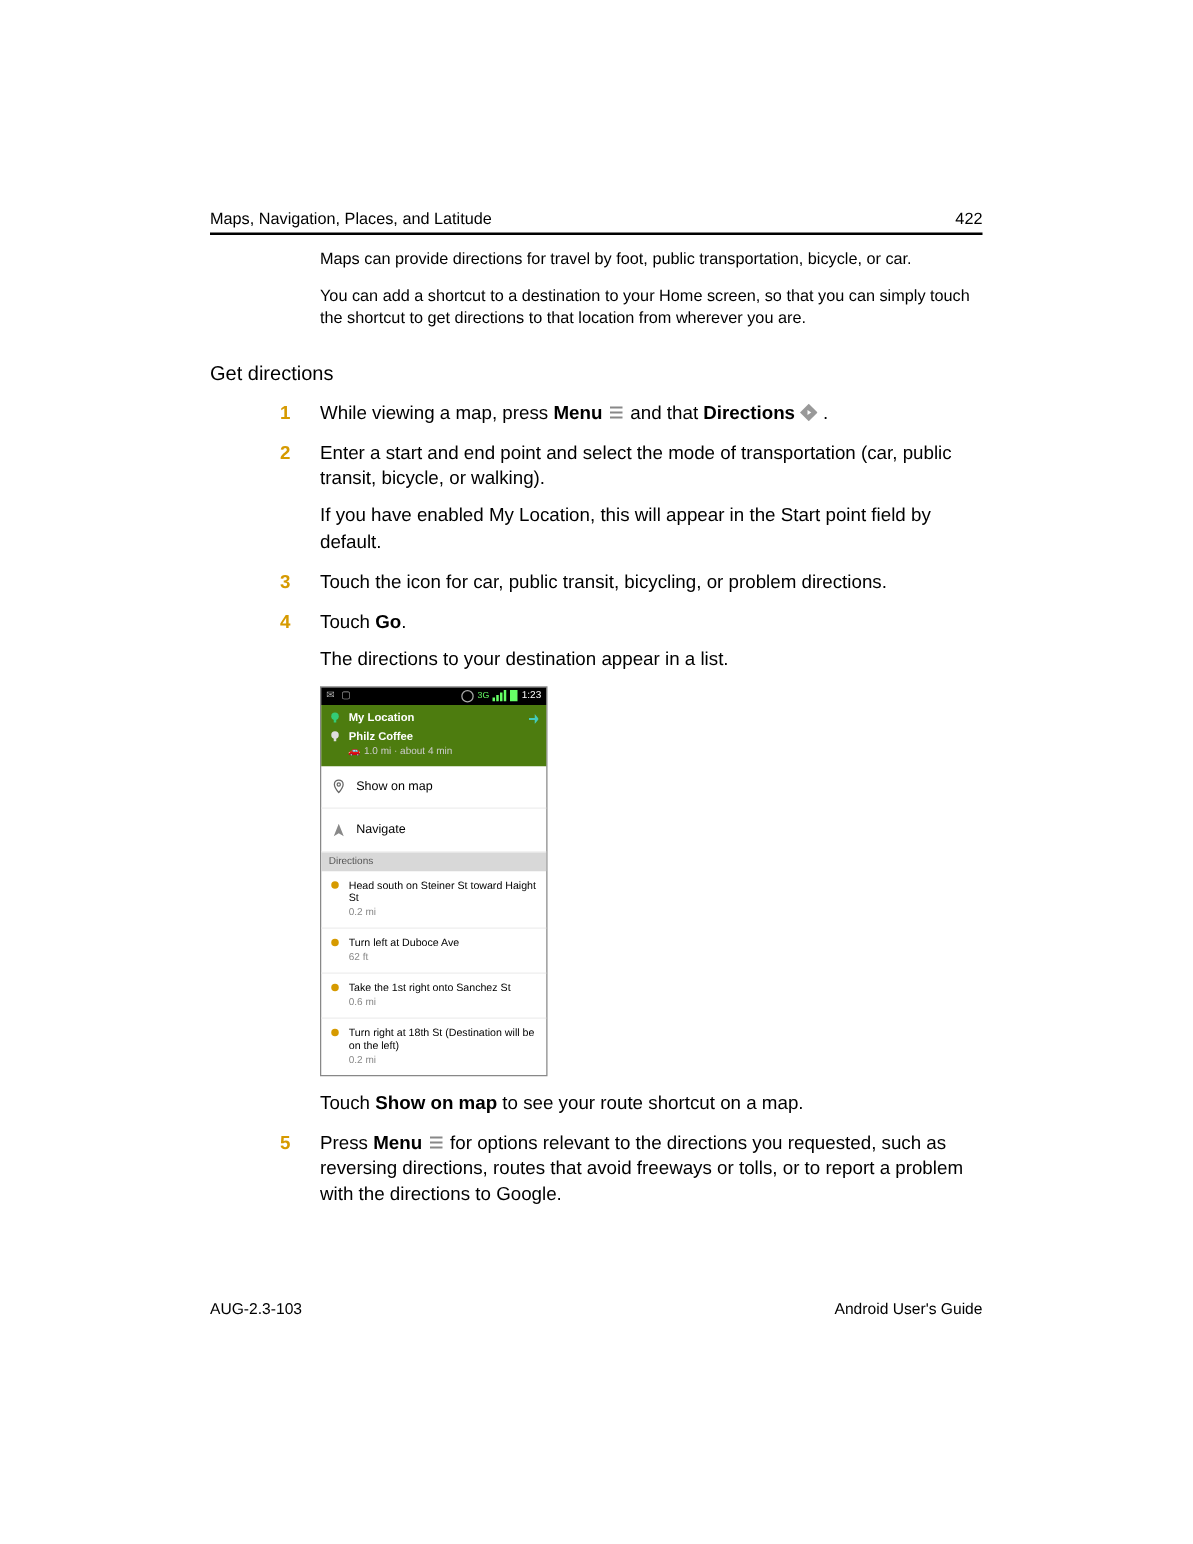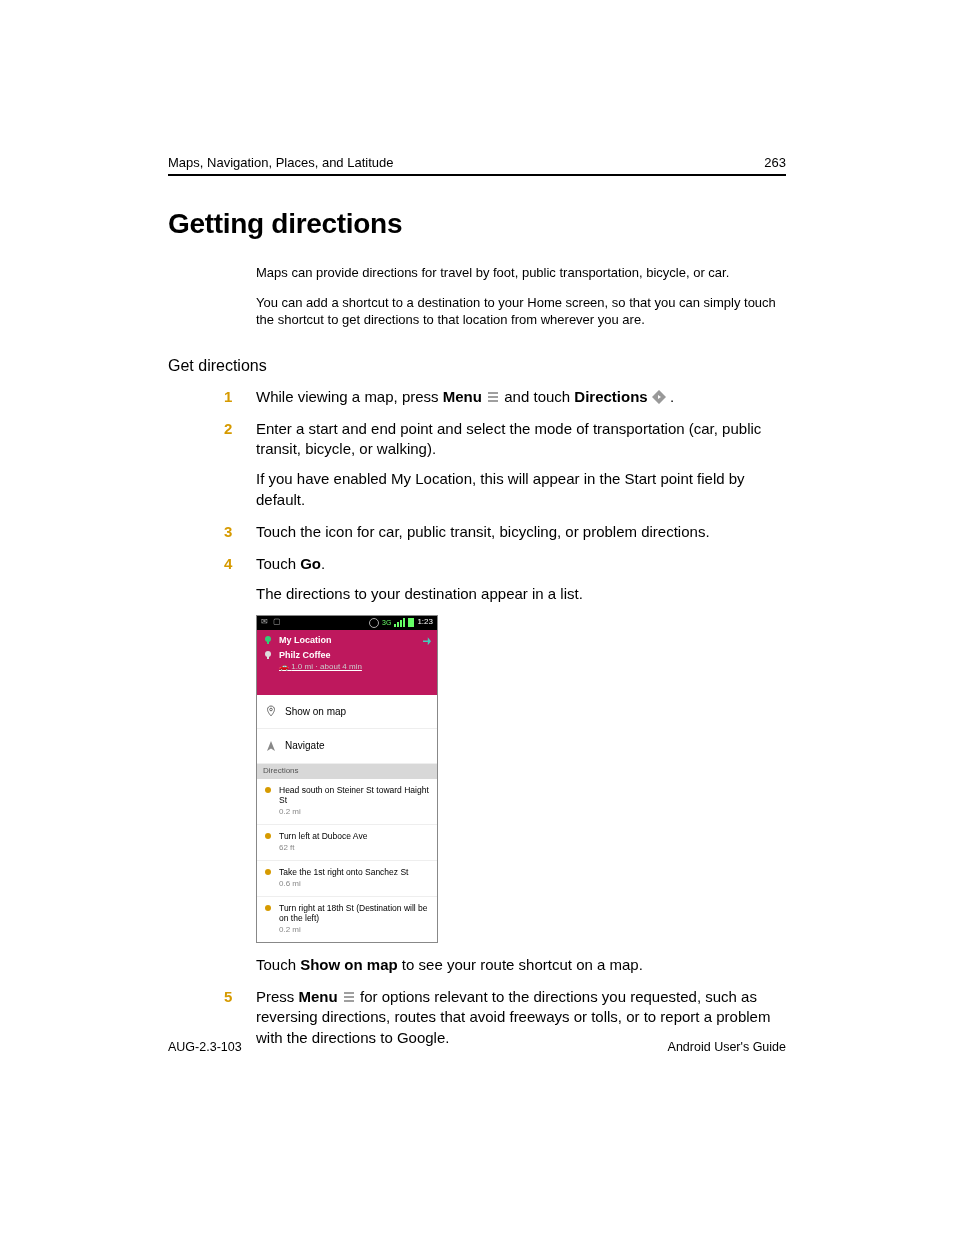--- a/index.html
+++ b/index.html
@@ -10,21 +10,21 @@
     position:relative;
   }
   .page{
     position:relative;
     height:100%;
     box-sizing:border-box;
   }
 
   
   .hdr{
-    position:absolute;left:168px;right:168px;top:155px;
+    position:absolute;left:168px;right:168px;top:167px;
     font-size:13px;color:#000;
     border-bottom:2px solid #000;
     padding-bottom:4px;
     display:flex;justify-content:space-between;
   }
 
   
   .content{
     position:absolute;
     left:168px;right:168px;top:198px;bottom:130px;
@@ -74,23 +74,23 @@
   .status-left span{display:inline-block;margin-right:3px;color:#aaa;}
   .status-right{display:flex;align-items:center;gap:3px;}
   .sig{display:flex;gap:1px;align-items:flex-end;}
   .sig i{display:inline-block;width:2px;background:#6f6;}
   .sig i:nth-child(1){height:3px;}
   .sig i:nth-child(2){height:5px;}
   .sig i:nth-child(3){height:7px;}
   .sig i:nth-child(4){height:9px;}
   .bat{width:6px;height:9px;background:#6f6;}
   .gps{width:8px;height:8px;border:1px solid #aaa;border-radius:50%;}
-  .shot .locbar{background:#be185d;color:#fff;padding:4px 6px 6px 6px;}
+  .shot .locbar{background:#4d7c0f;color:#fff;padding:4px 6px 6px 6px;}
   .locrow{display:flex;align-items:center;gap:6px;margin-bottom:3px;}
-  .locrow:last-child{margin-bottom:16px;text-decoration:underline;}
+  .locrow:last-child{margin-bottom:0;}
   .locrow .ico{width:10px;height:10px;display:inline-block;}
   .locrow .ttl{font-weight:bold;font-size:9px;}
   .locrow .sub{font-size:8px;color:#ccc;margin-left:16px;margin-top:-2px;}
   .edit-dot{width:8px;height:8px;background:#4cb;display:inline-block;
     clip-path:polygon(0 40%,60% 40%,60% 0,100% 50%,60% 100%,60% 60%,0 60%);}
   .locflex{display:flex;align-items:center;justify-content:space-between;}
 
   .opt{display:flex;align-items:center;gap:8px;padding:10px 8px;
     font-size:10px;border-bottom:1px solid #eee;}
   .opt svg{width:12px;height:12px;}
@@ -112,26 +112,25 @@
     display:flex;justify-content:space-between;
   }
 </style>
 </head>
 <body>
 
 <div class="page">
 
   <div class="hdr">
     <span>Maps, Navigation, Places, and Latitude</span>
-    <span>263</span>
+    <span>422</span>
   </div>
 
   <div class="content">
 
-    <h1>Getting directions</h1>
 
     <div class="intro">
       <p>Maps can provide directions for travel by foot, public transportation, bicycle, or car.</p>
       <p>You can add a shortcut to a destination to your Home screen, so that you can simply touch the shortcut to get directions to that location from wherever you are.</p>
     </div>
 
     <h2>Get directions</h2>
 
     <div class="steps">
 
@@ -141,21 +140,21 @@
           <span>While viewing a map, press </span><b>Menu</b>
           <span class="inline-icon">
             <svg viewBox="0 0 14 14">
                 <g stroke="#888" stroke-width="1.6">
                   <line x1="2" y1="3" x2="12" y2="3"></line>
                   <line x1="2" y1="7" x2="12" y2="7"></line>
                   <line x1="2" y1="11" x2="12" y2="11"></line>
                 </g>
               </svg>
           </span>
-          <span> and touch </span><b>Directions</b>
+          <span> and that </span><b>Directions</b>
           <span class="inline-icon">
             <svg viewBox="0 0 14 14">
                 <rect x="2" y="2" width="10" height="10" fill="#999" transform="rotate(45 7 7)"></rect>
                 <path d="M6 5 L9 7 L6 9 Z" fill="#fff"></path>
               </svg>
           </span>
           <span> .</span>
         </p>
       </div>
 

